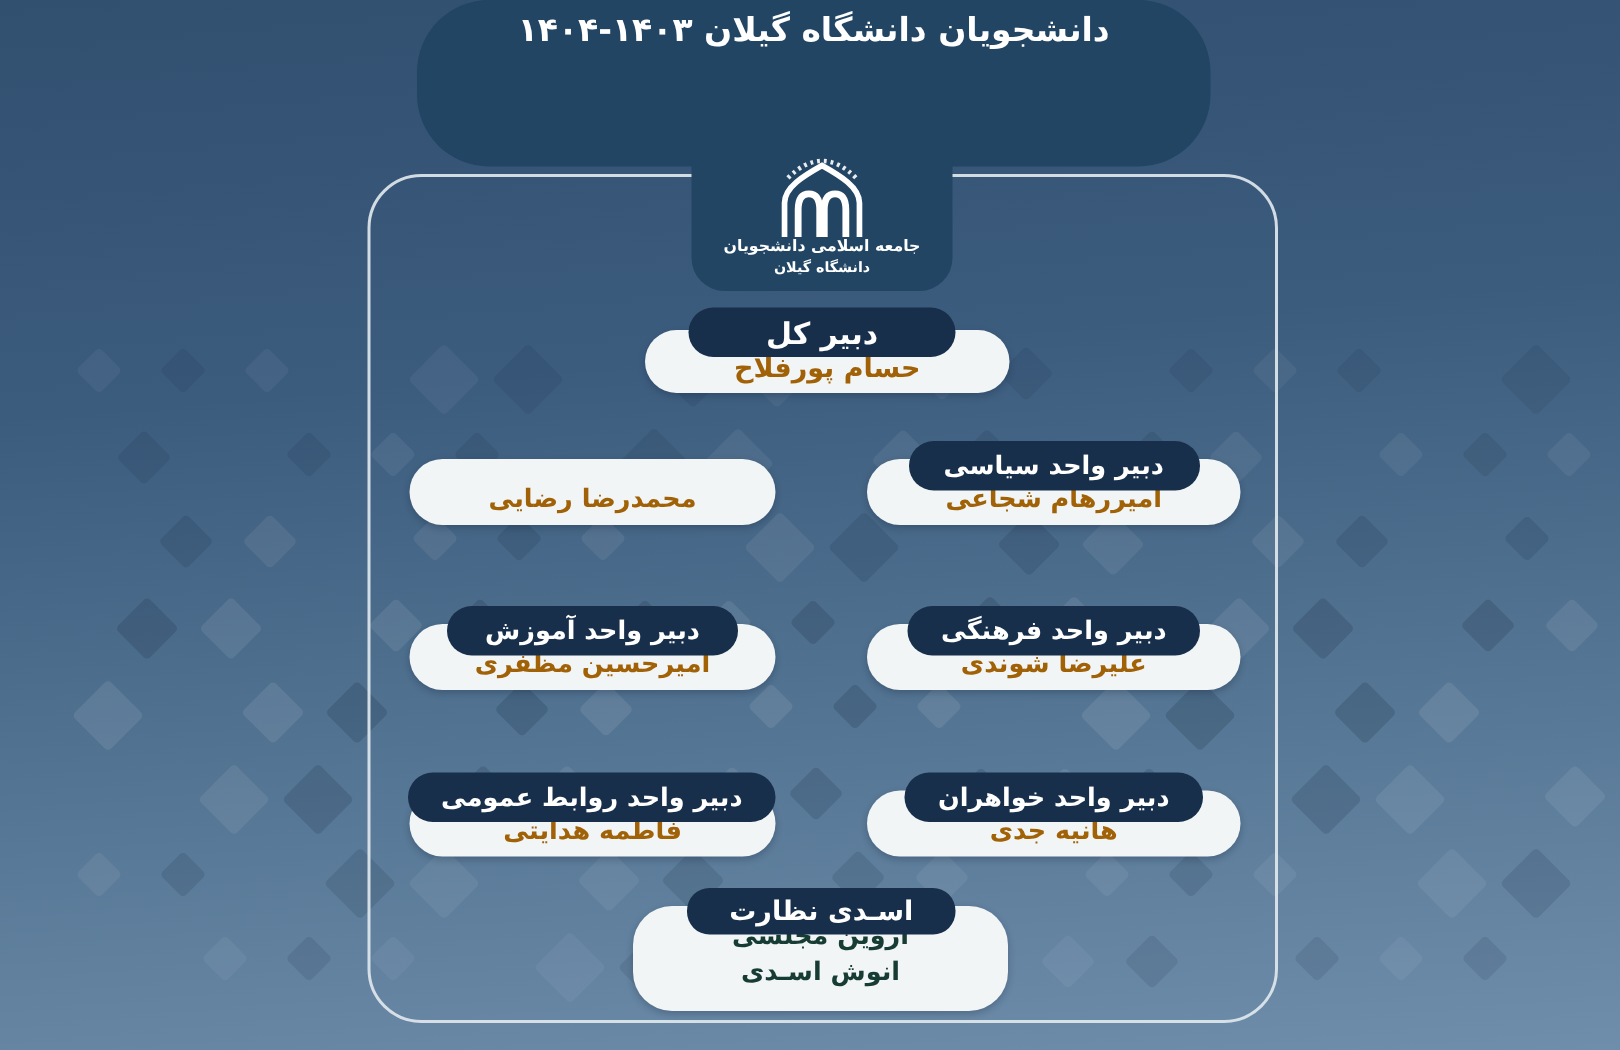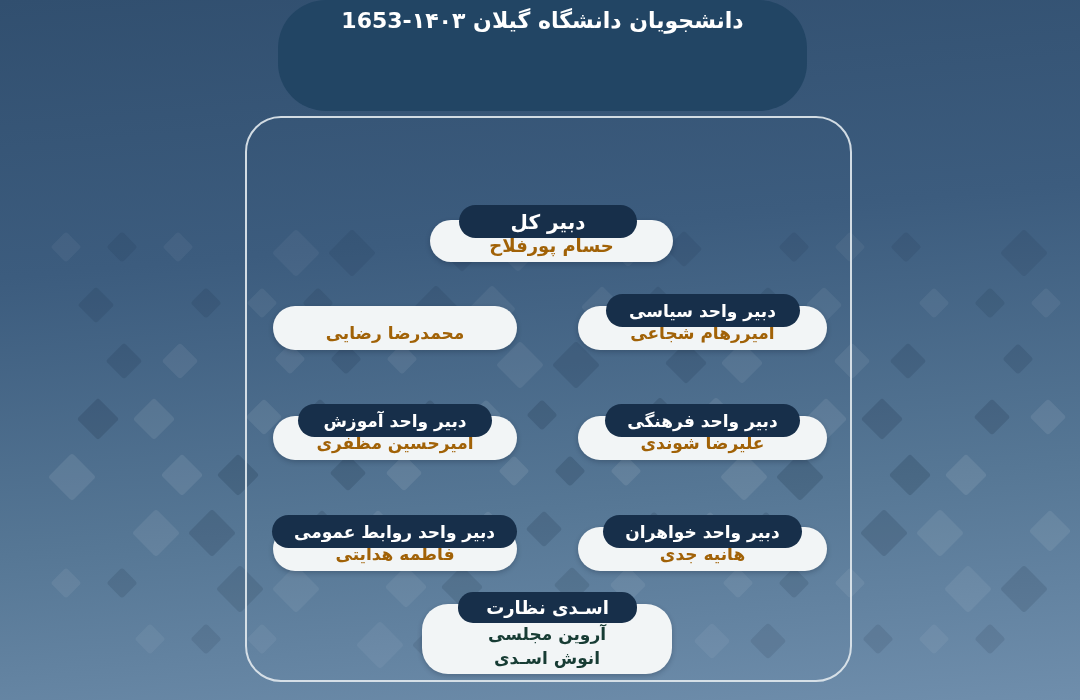--- a/index.html
+++ b/index.html
@@ -42,21 +42,21 @@
   .unit .u-label{position:relative;margin:0 auto;width:fit-content;min-width:150px;height:33px;padding:0 22px;font-size:17px;z-index:2;}
   .unit .u-name{position:absolute;top:12px;left:0;right:0;height:44px;font-size:17px;padding-bottom:7px;box-sizing:border-box;z-index:1;}
   .col-r{left:578px;width:249px;}
   .col-l{left:273px;width:244px;}
   .row1{top:294px;} .row2{top:404px;} .row3{top:515px;}
   .sup-label{position:absolute;left:458px;top:592px;width:179px;height:31px;font-size:18px;border-radius:15px;z-index:6;}
   .sup-box{
     position:absolute;left:422px;top:604px;width:250px;height:70px;z-index:5;
     background:#f2f5f6;border-radius:26px;box-shadow:0 2px 5px rgba(10,25,45,.25);
     display:flex;flex-direction:column;justify-content:flex-end;align-items:center;
-    padding-bottom:4px;box-sizing:border-box;color:#173c34;font-weight:bold;font-size:17px;
+    padding-bottom:14px;box-sizing:border-box;color:#173c34;font-weight:bold;font-size:17px;
   }
   .sup-box div{line-height:24px;white-space:nowrap;}
 </style>
 </head>
 <body>
 
 <div class="stage">
 
   <div>
       <div class="diamond" style="left: 55px; top: 236px; width: 22px; height: 22px; background: rgba(255, 255, 255, 0.09); opacity: 0.54;"></div>
@@ -157,23 +157,33 @@
       <div class="diamond" style="left: 699px; top: 628px; width: 26px; height: 26px; background: rgba(255, 255, 255, 0.09); opacity: 0.61;"></div>
       <div class="diamond" style="left: 755px; top: 628px; width: 26px; height: 26px; background: rgba(8, 24, 44, 0.16); opacity: 0.61;"></div>
       <div class="diamond" style="left: 867px; top: 628px; width: 22px; height: 22px; background: rgba(8, 24, 44, 0.16); opacity: 0.61;"></div>
       <div class="diamond" style="left: 923px; top: 628px; width: 22px; height: 22px; background: rgba(255, 255, 255, 0.09); opacity: 0.61;"></div>
       <div class="diamond" style="left: 979px; top: 628px; width: 22px; height: 22px; background: rgba(8, 24, 44, 0.16); opacity: 0.61;"></div>
     </div>
 
   <div class="card-outline"></div>
 
   <div class="header">
-    <div class="l2">دانشجویان دانشگاه گیلان ۱۴۰۳-1653</div>
-  </div>
-
+    <div class="l2">دانشجویان دانشگاه گیلان ۱۴۰۳-۱۴۰۴</div>
+  </div>
+
+  <div class="logo-badge">
+    <svg width="76" height="56" viewBox="0 0 100 74">
+      <path d="M20,22 Q50,-8 80,22" fill="none" stroke="#ffffff" stroke-width="4" stroke-dasharray="2.5 3.5" opacity="0.9"></path>
+      <path d="M17,74 V44 C17,30 34,20 50,11 C66,20 83,30 83,44 V74" fill="none" stroke="#ffffff" stroke-width="5"></path>
+      <path d="M29,74 V50 Q29,36 38.5,36 Q48,36 48,50 V74" fill="none" stroke="#ffffff" stroke-width="6"></path>
+      <path d="M52,74 V50 Q52,36 61.5,36 Q71,36 71,50 V74" fill="none" stroke="#ffffff" stroke-width="6"></path>
+    </svg>
+    <div class="o1">جامعه اسلامی دانشجویان</div>
+    <div class="o2">دانشگاه گیلان</div>
+  </div>
 
   <div class="pill-dark sg-label">دبیر کل</div>
   <div class="pill-light sg-name">حسام پورفلاح</div>
 
   <div class="unit col-r row1">
     <div class="pill-dark u-label">دبیر واحد سیاسی</div>
     <div class="pill-light u-name">امیررهام شجاعی</div>
   </div>
   <div class="unit col-l row1">
     <div class="pill-light u-name">محمدرضا رضایی</div>

